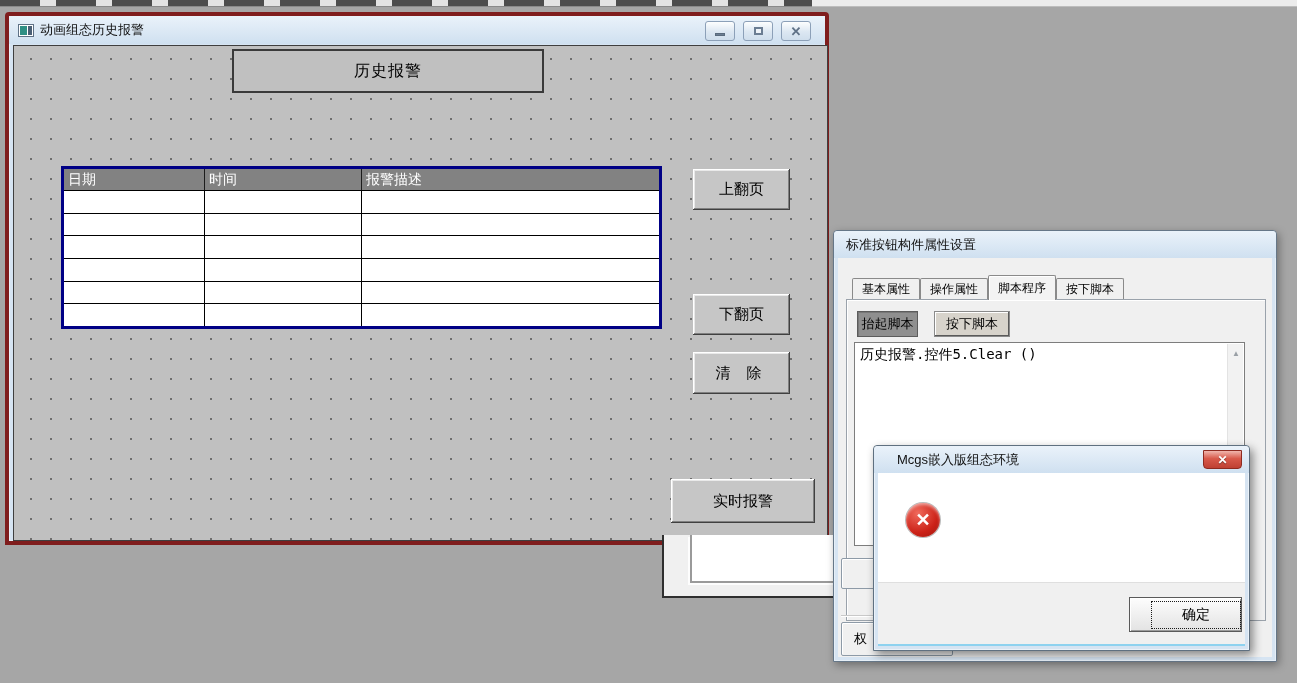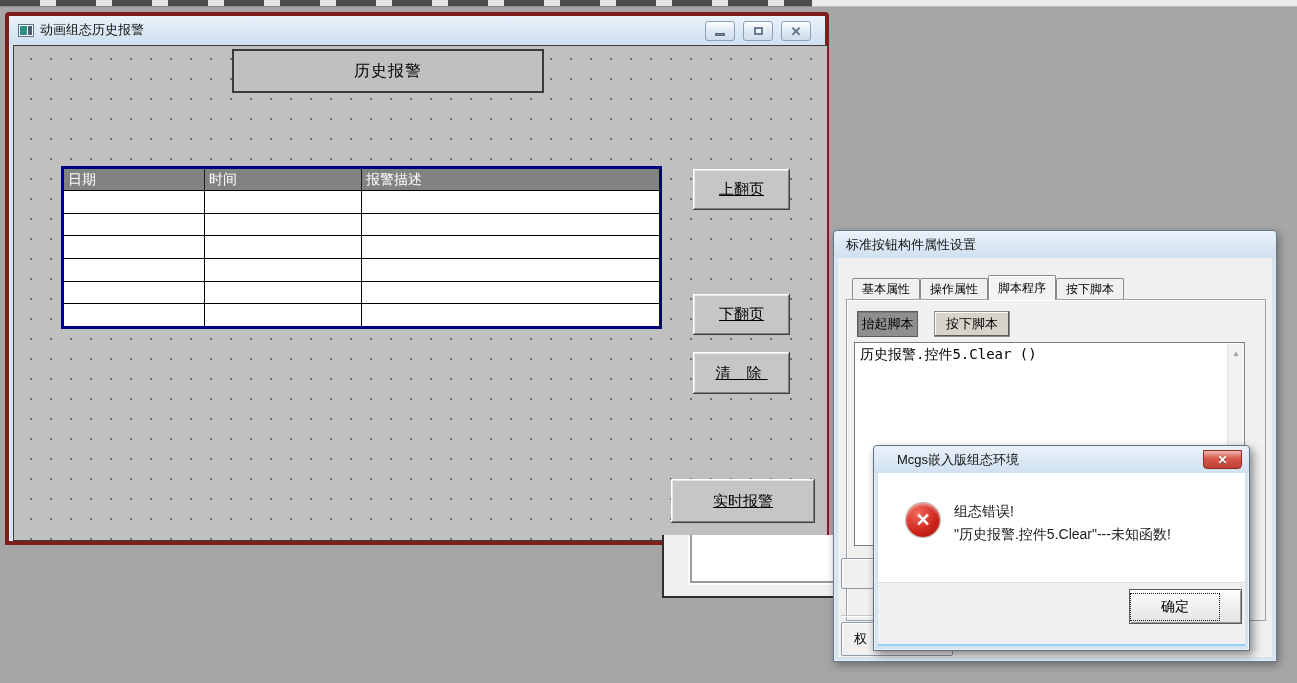--- a/index.html
+++ b/index.html
@@ -44,21 +44,21 @@
     border:3px solid #000085; background:#fff; display:flex; flex-direction:column;margin-top:10px; }
   .tbl-header { display:flex; height:21px; background:#828282; color:#fff; font-size:14px; flex:0 0 21px; }
   .tbl-header .th { padding:2px 0 0 4px; border-right:1px solid #1c1c1c; overflow:hidden; white-space:nowrap; }
   .c1 { width:141px; flex:0 0 141px; } .c2 { width:157px; flex:0 0 157px; } .c3 { flex:1 1 auto; border-right:none !important; }
   .tbl-body { flex:1 1 auto; display:flex; flex-direction:column; }
   .tbl-row { flex:1 1 auto; display:flex; border-top:1px solid #000; background:#fff; }
   .tbl-row .td { border-right:1px solid #000; }
 
   .btn3d { position:absolute; background:#c6c6c6; color:#000; font-size:15px;
     display:flex; align-items:center; justify-content:center; font-family:"Liberation Sans",sans-serif;
-    box-shadow: inset -1px -1px 0 0 #404040, inset 1px 1px 0 0 #ffffff, inset -2px -2px 0 0 #808080, inset 2px 2px 0 0 #e9e9e9; text-decoration: underline; }
+    box-shadow: inset -1px -1px 0 0 #404040, inset 1px 1px 0 0 #ffffff, inset -2px -2px 0 0 #808080, inset 2px 2px 0 0 #e9e9e9; }
   .btn-pageup   { left:679px; top:123px; width:97px;  height:41px; }
   .btn-pagedown { left:679px; top:219px; width:97px;  height:41px;margin-top:29px; }
   .btn-clear    { left:679px; top:306px; width:97px;  height:42px; letter-spacing:6px; }
   .btn-realtime { left:657px; top:433px; width:144px; height:44px; }
 
   
   .bg-fragment { position:absolute; left:662px; top:535px; width:213px; height:63px; z-index:15;
     background:#f0f0f0; border-left:2px solid #2f2f2f; border-bottom:2px solid #2f2f2f; }
   .bg-fragment-inner { position:absolute; left:26px; top:0; right:0; bottom:13px; background:#fff;
     border-left:2px solid #9a9a9a; border-bottom:2px solid #9a9a9a; box-shadow:-2px 2px 0 #fdfdfd; }
@@ -112,24 +112,24 @@
     color:#fff; font-weight:bold; font-size:12px; display:flex; align-items:center; justify-content:center;
     text-shadow:0 1px 1px rgba(0,0,0,.4); }
   .ed-client { position:absolute; left:4px; top:27px; right:4px; bottom:4px; background:#fff;
     border-bottom:2px solid #8ed2ef; }
   .err-icon { position:absolute; left:28px; top:30px; width:34px; height:34px; border-radius:50%;
     background:radial-gradient(circle at 35% 30%, #f06a5c, #cc2218 60%, #9d160d);
     box-shadow:0 0 0 1px #b9b9b9, inset 0 2px 3px rgba(255,255,255,.5);
     color:#fff; font-size:18px; font-weight:bold; display:flex; align-items:center; justify-content:center; }
   .err-lines { position:absolute; left:76px; top:27px; font-size:14px; color:#1a1a1a; line-height:23px; }
   .ed-footer { position:absolute; left:0; right:0; bottom:0; height:62px; background:#f0f0f0; border-top:1px solid #dfdfdf; }
-  .ok-btn { position:absolute; left:251px; top:116px; width:113px; height:35px;
+  .ok-btn { position:absolute; left:251px; top:124px; width:113px; height:35px;
     background:linear-gradient(#fdfdfd,#e3e3e3); border:1px solid #5a5a5a;
     box-shadow:inset 1px 1px 0 #ffffff, inset -1px -1px 0 #9b9b9b;
-    display:flex; align-items:center; justify-content:flex-start; }
+    display:flex; align-items:center; justify-content:flex-end; }
   .ok-inner { border:1px dotted #1a1a1a; padding:4px 30px; font-size:14px; color:#000; white-space:nowrap; }
 </style>
 </head>
 <body>
 
 <div class="screen">
 
   <div class="top-strip"></div>
   <div class="top-strip-right"></div>
 
@@ -237,24 +237,20 @@
     <div class="ed-titlebar">
       <span class="ed-title">Mcgs嵌入版组态环境</span>
       <div class="ed-close">
         <span>✕</span>
       </div>
     </div>
     <div class="ed-client">
       <div class="err-icon">
         <span>✕</span>
       </div>
-      <div class="err-lines">
-        <div>组态错误!</div>
-        <div>"历史报警.控件5.Clear"---未知函数!</div>
-      </div>
       <div class="ed-footer"></div>
       <div class="ok-btn">
         <span class="ok-inner">确定</span>
       </div>
     </div>
   </div>
 
 </div>
 
 </body></html>

